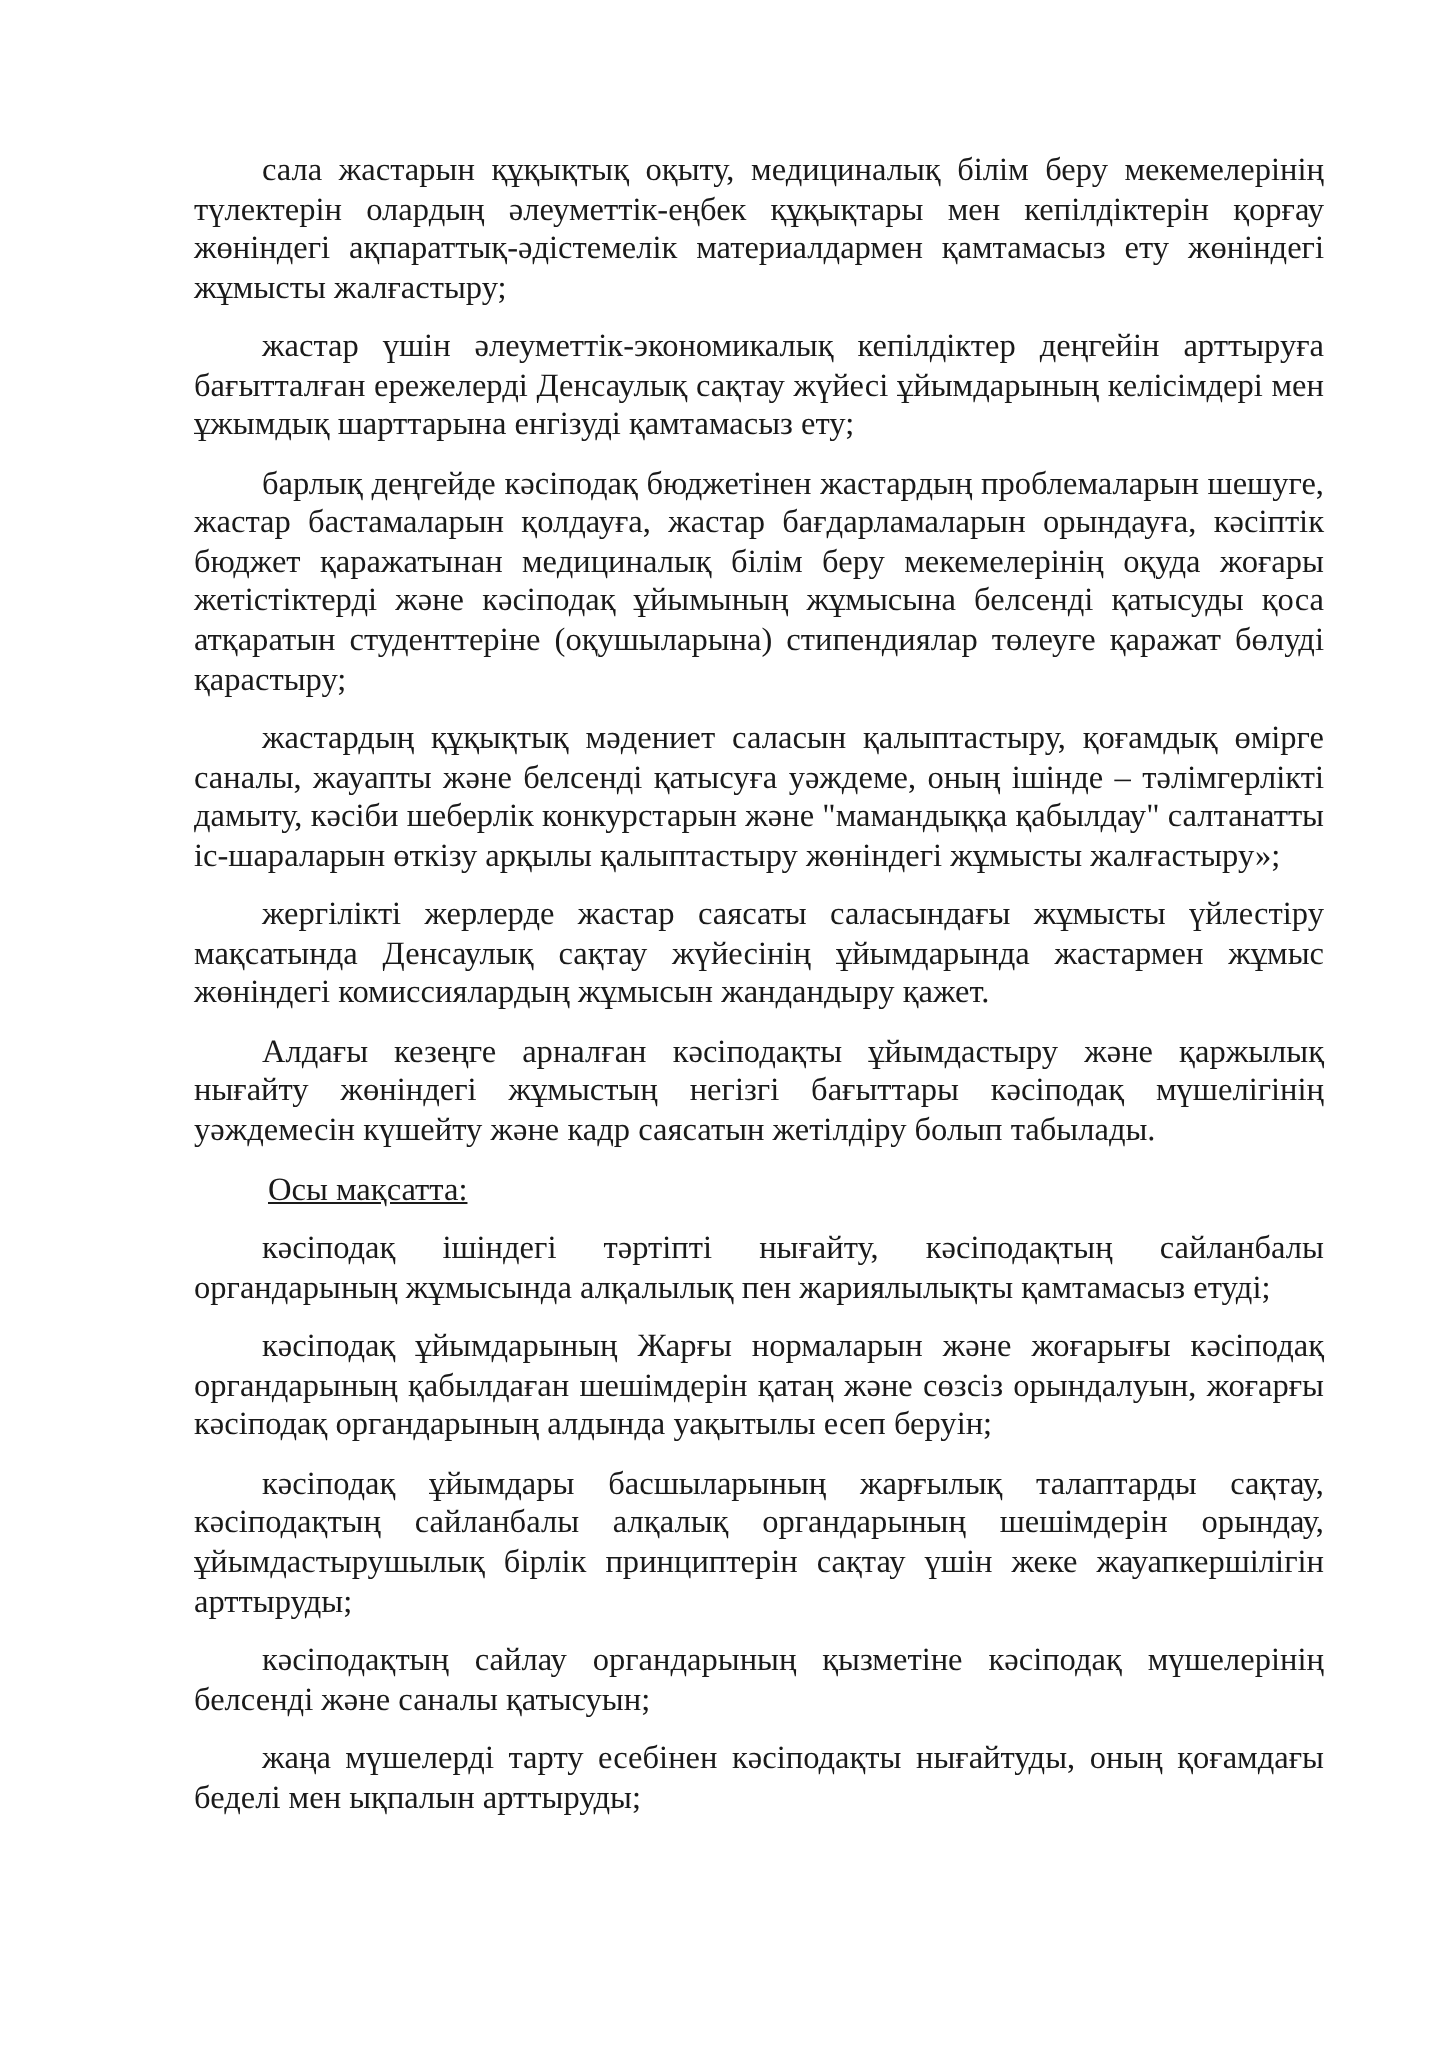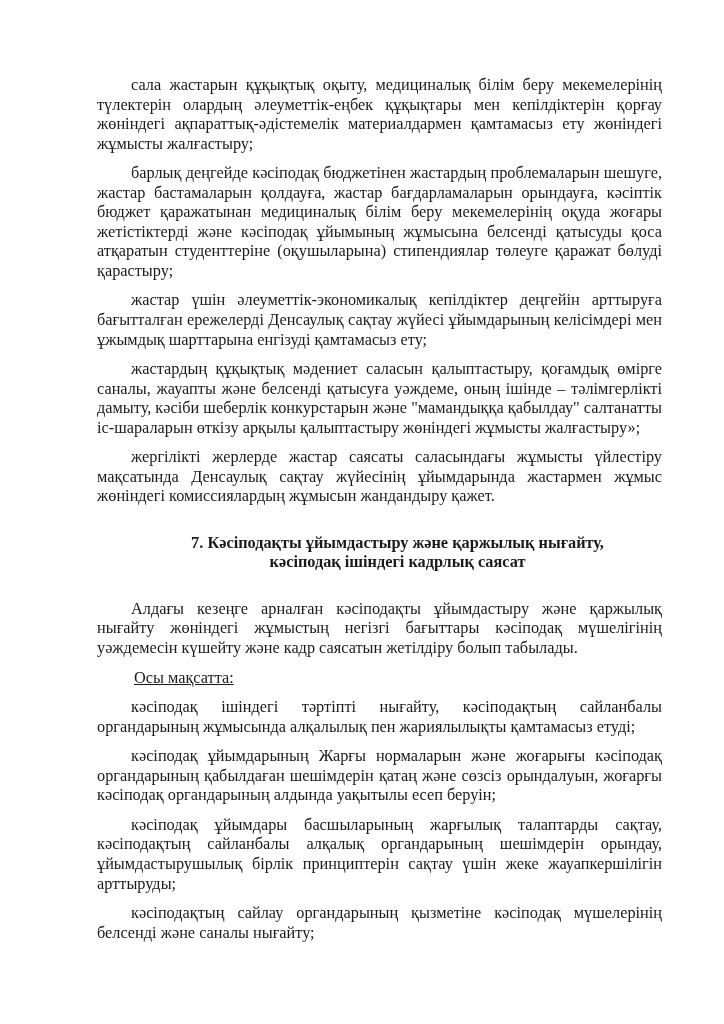--- a/index.html
+++ b/index.html
@@ -27,29 +27,26 @@
       font-weight: bold;
       line-height: 19.5px;
     }
     .heading span { display: block; }
   </style>
 </head>
 <body>
 
 <div class="page">
   <p class="para">сала жастарын құқықтық оқыту, медициналық білім беру мекемелерінің түлектерін олардың әлеуметтік-еңбек құқықтары мен кепілдіктерін қорғау жөніндегі ақпараттық-әдістемелік материалдармен қамтамасыз ету жөніндегі жұмысты жалғастыру;</p>
+  <p class="para">жастар үшін әлеуметтік-экономикалық кепілдіктер деңгейін арттыруға бағытталған ережелерді Денсаулық сақтау жүйесі ұйымдарының келісімдері мен ұжымдық шарттарына енгізуді қамтамасыз ету;</p>
   <p class="para">барлық деңгейде кәсіподақ бюджетінен жастардың проблемаларын шешуге, жастар бастамаларын қолдауға, жастар бағдарламаларын орындауға, кәсіптік бюджет қаражатынан медициналық білім беру мекемелерінің оқуда жоғары жетістіктерді және кәсіподақ ұйымының жұмысына белсенді қатысуды қоса атқаратын студенттеріне (оқушыларына) стипендиялар төлеуге қаражат бөлуді қарастыру;</p>
-  <p class="para">жастар үшін әлеуметтік-экономикалық кепілдіктер деңгейін арттыруға бағытталған ережелерді Денсаулық сақтау жүйесі ұйымдарының келісімдері мен ұжымдық шарттарына енгізуді қамтамасыз ету;</p>
   <p class="para">жастардың құқықтық мәдениет саласын қалыптастыру, қоғамдық өмірге саналы, жауапты және белсенді қатысуға уәждеме, оның ішінде – тәлімгерлікті дамыту, кәсіби шеберлік конкурстарын және "мамандыққа қабылдау" салтанатты іс-шараларын өткізу арқылы қалыптастыру жөніндегі жұмысты жалғастыру»;</p>
   <p class="para">жергілікті жерлерде жастар саясаты саласындағы жұмысты үйлестіру мақсатында Денсаулық сақтау жүйесінің ұйымдарында жастармен жұмыс жөніндегі комиссиялардың жұмысын жандандыру қажет.</p>
 
-  <h2 class="heading" style="font-size:16.3px;">
-    <span>7.  Кәсіподақты ұйымдастыру және қаржылық нығайту,</span>
-    <span>кәсіподақ ішіндегі кадрлық саясат</span>
-  </h2>
 
   <p class="para">Алдағы кезеңге арналған кәсіподақты ұйымдастыру және қаржылық нығайту жөніндегі жұмыстың негізгі бағыттары кәсіподақ мүшелігінің уәждемесін күшейту және кадр саясатын жетілдіру болып табылады.</p>
   <p class="para extra-indent">Осы мақсатта:</p>
   <p class="para">кәсіподақ ішіндегі тәртіпті нығайту, кәсіподақтың сайланбалы органдарының жұмысында алқалылық пен жариялылықты қамтамасыз етуді;</p>
   <p class="para">кәсіподақ ұйымдарының Жарғы нормаларын және жоғарығы кәсіподақ органдарының қабылдаған шешімдерін қатаң және сөзсіз орындалуын, жоғарғы кәсіподақ органдарының алдында уақытылы есеп беруін;</p>
   <p class="para">кәсіподақ ұйымдары басшыларының жарғылық талаптарды сақтау, кәсіподақтың сайланбалы алқалық органдарының шешімдерін орындау, ұйымдастырушылық бірлік принциптерін сақтау үшін жеке жауапкершілігін арттыруды;</p>
-  <p class="para">кәсіподақтың сайлау органдарының қызметіне кәсіподақ мүшелерінің белсенді және саналы нығайту;</p>
+  <p class="para">кәсіподақтың сайлау органдарының қызметіне кәсіподақ мүшелерінің белсенді және саналы қатысуын;</p>
+  <p class="para">жаңа мүшелерді тарту есебінен кәсіподақты нығайтуды, оның қоғамдағы беделі мен ықпалын арттыруды;</p>
 </div>
 
 </body></html>

